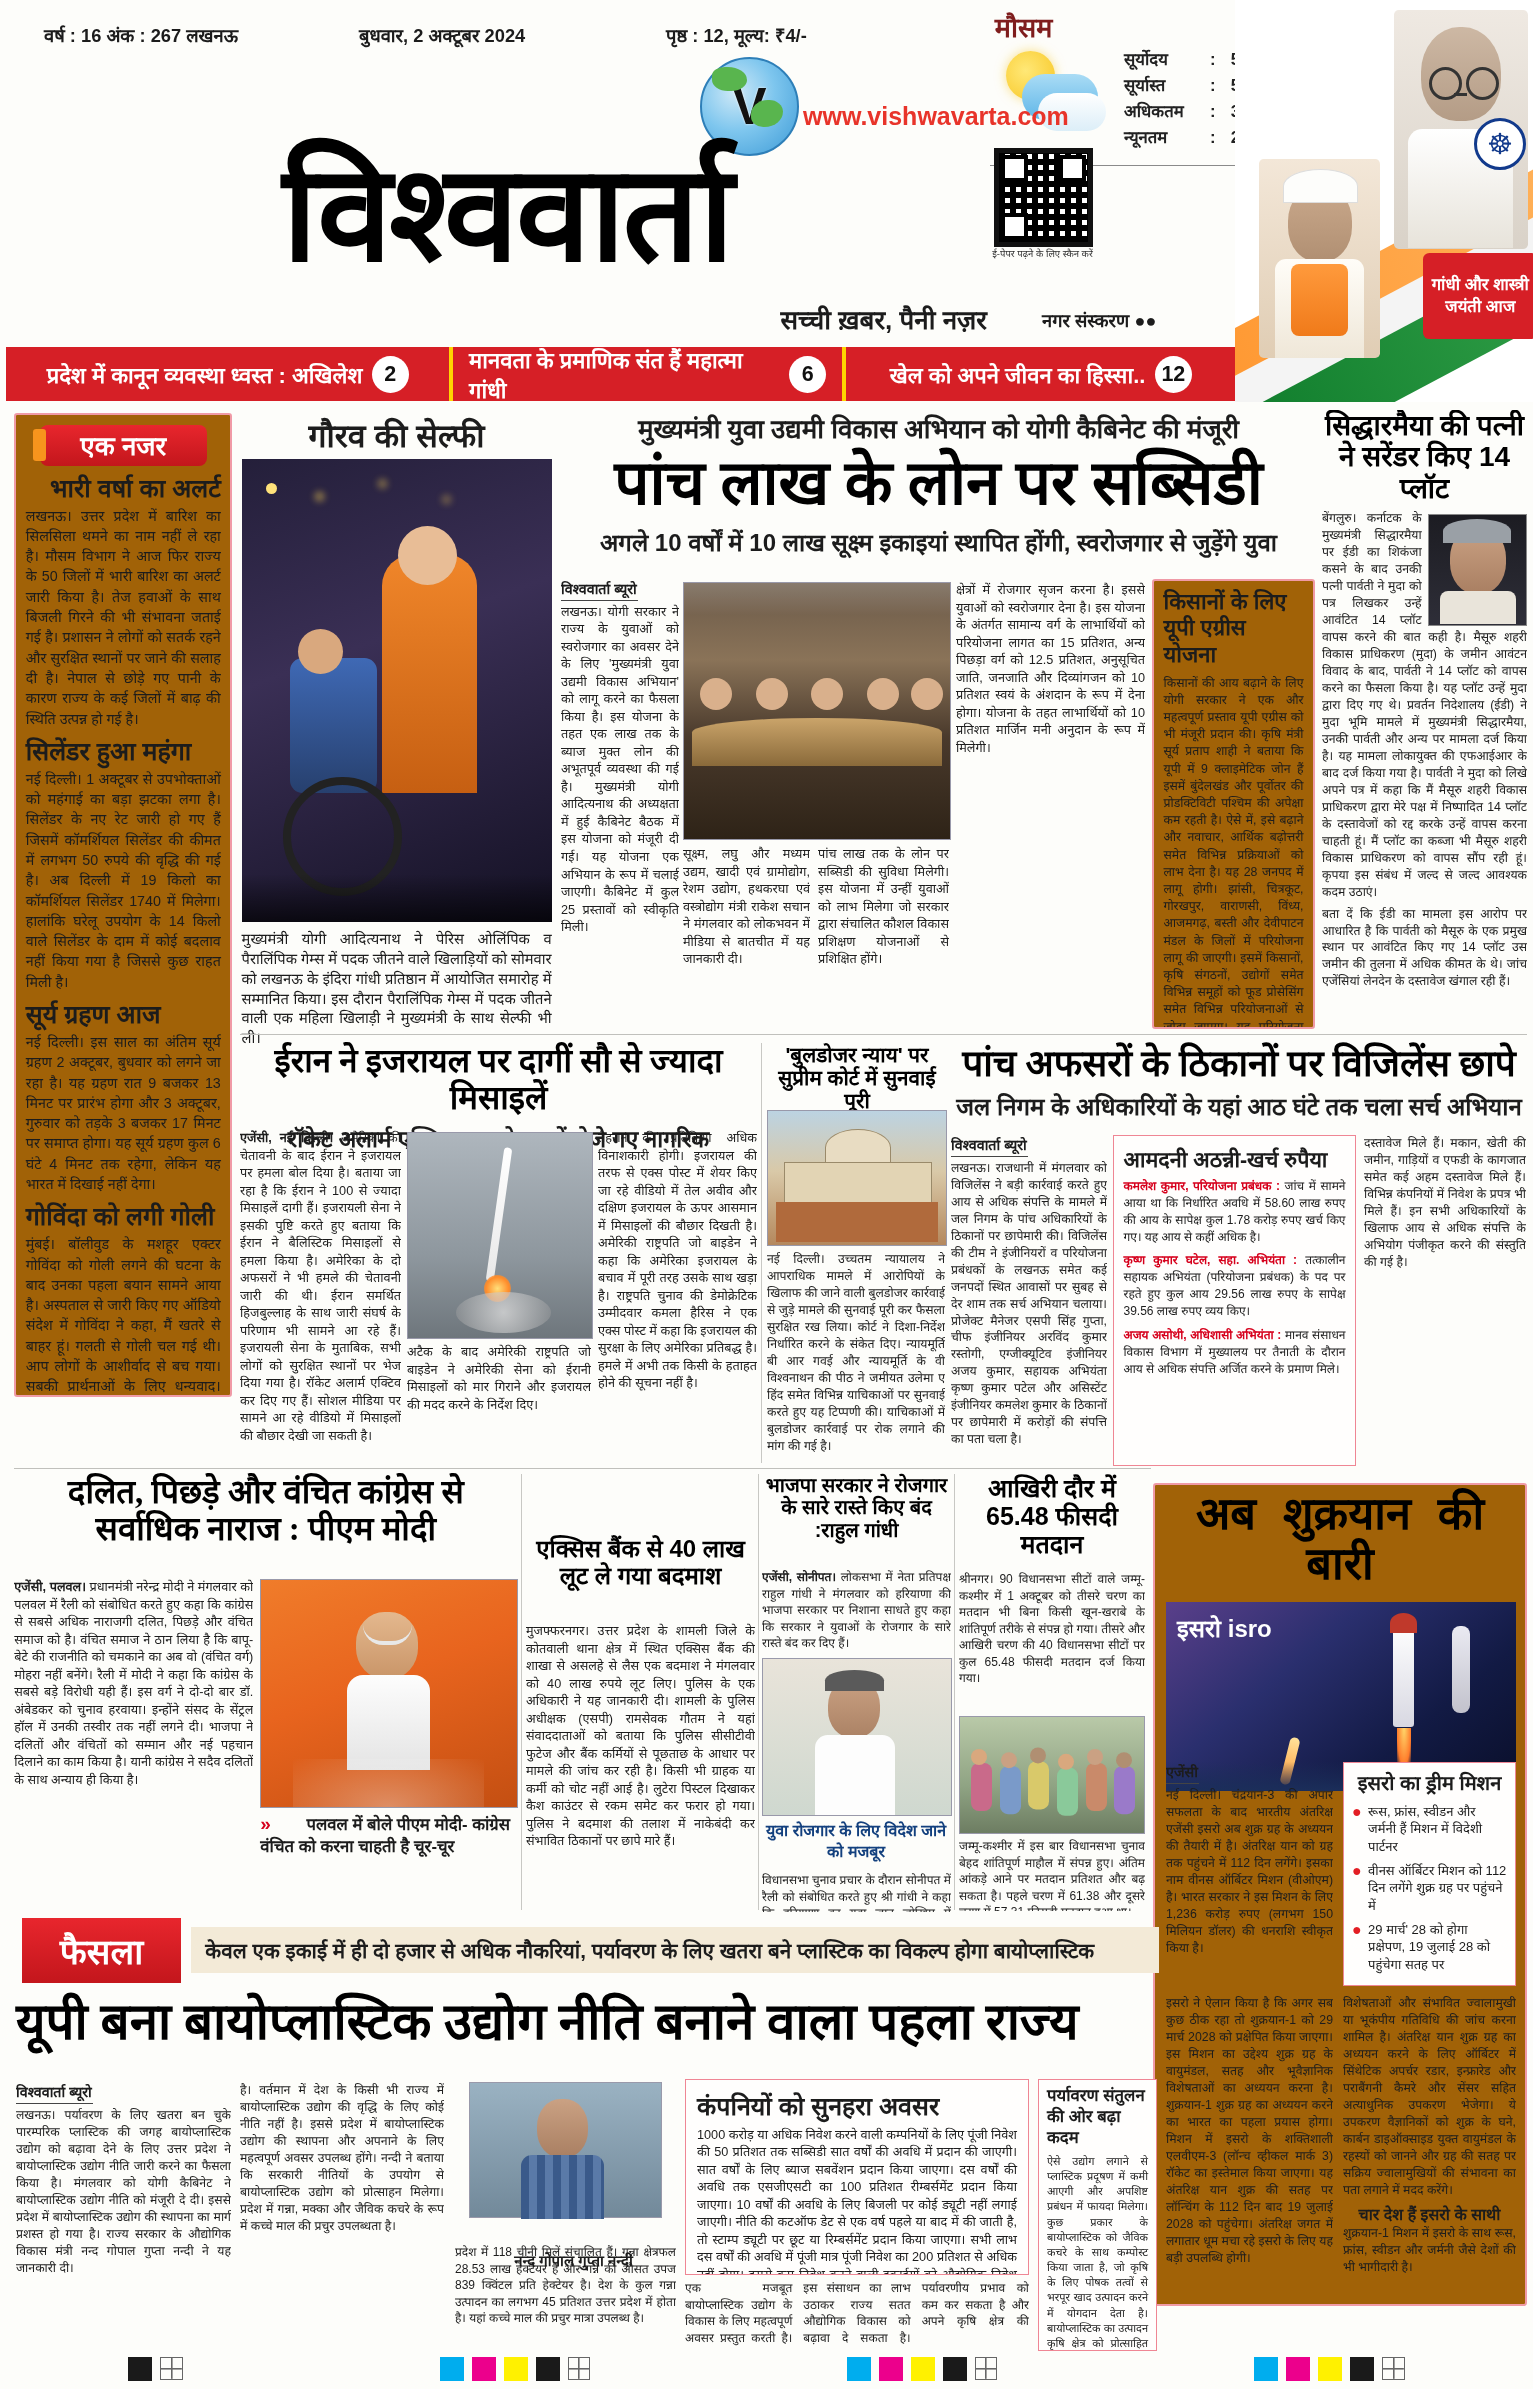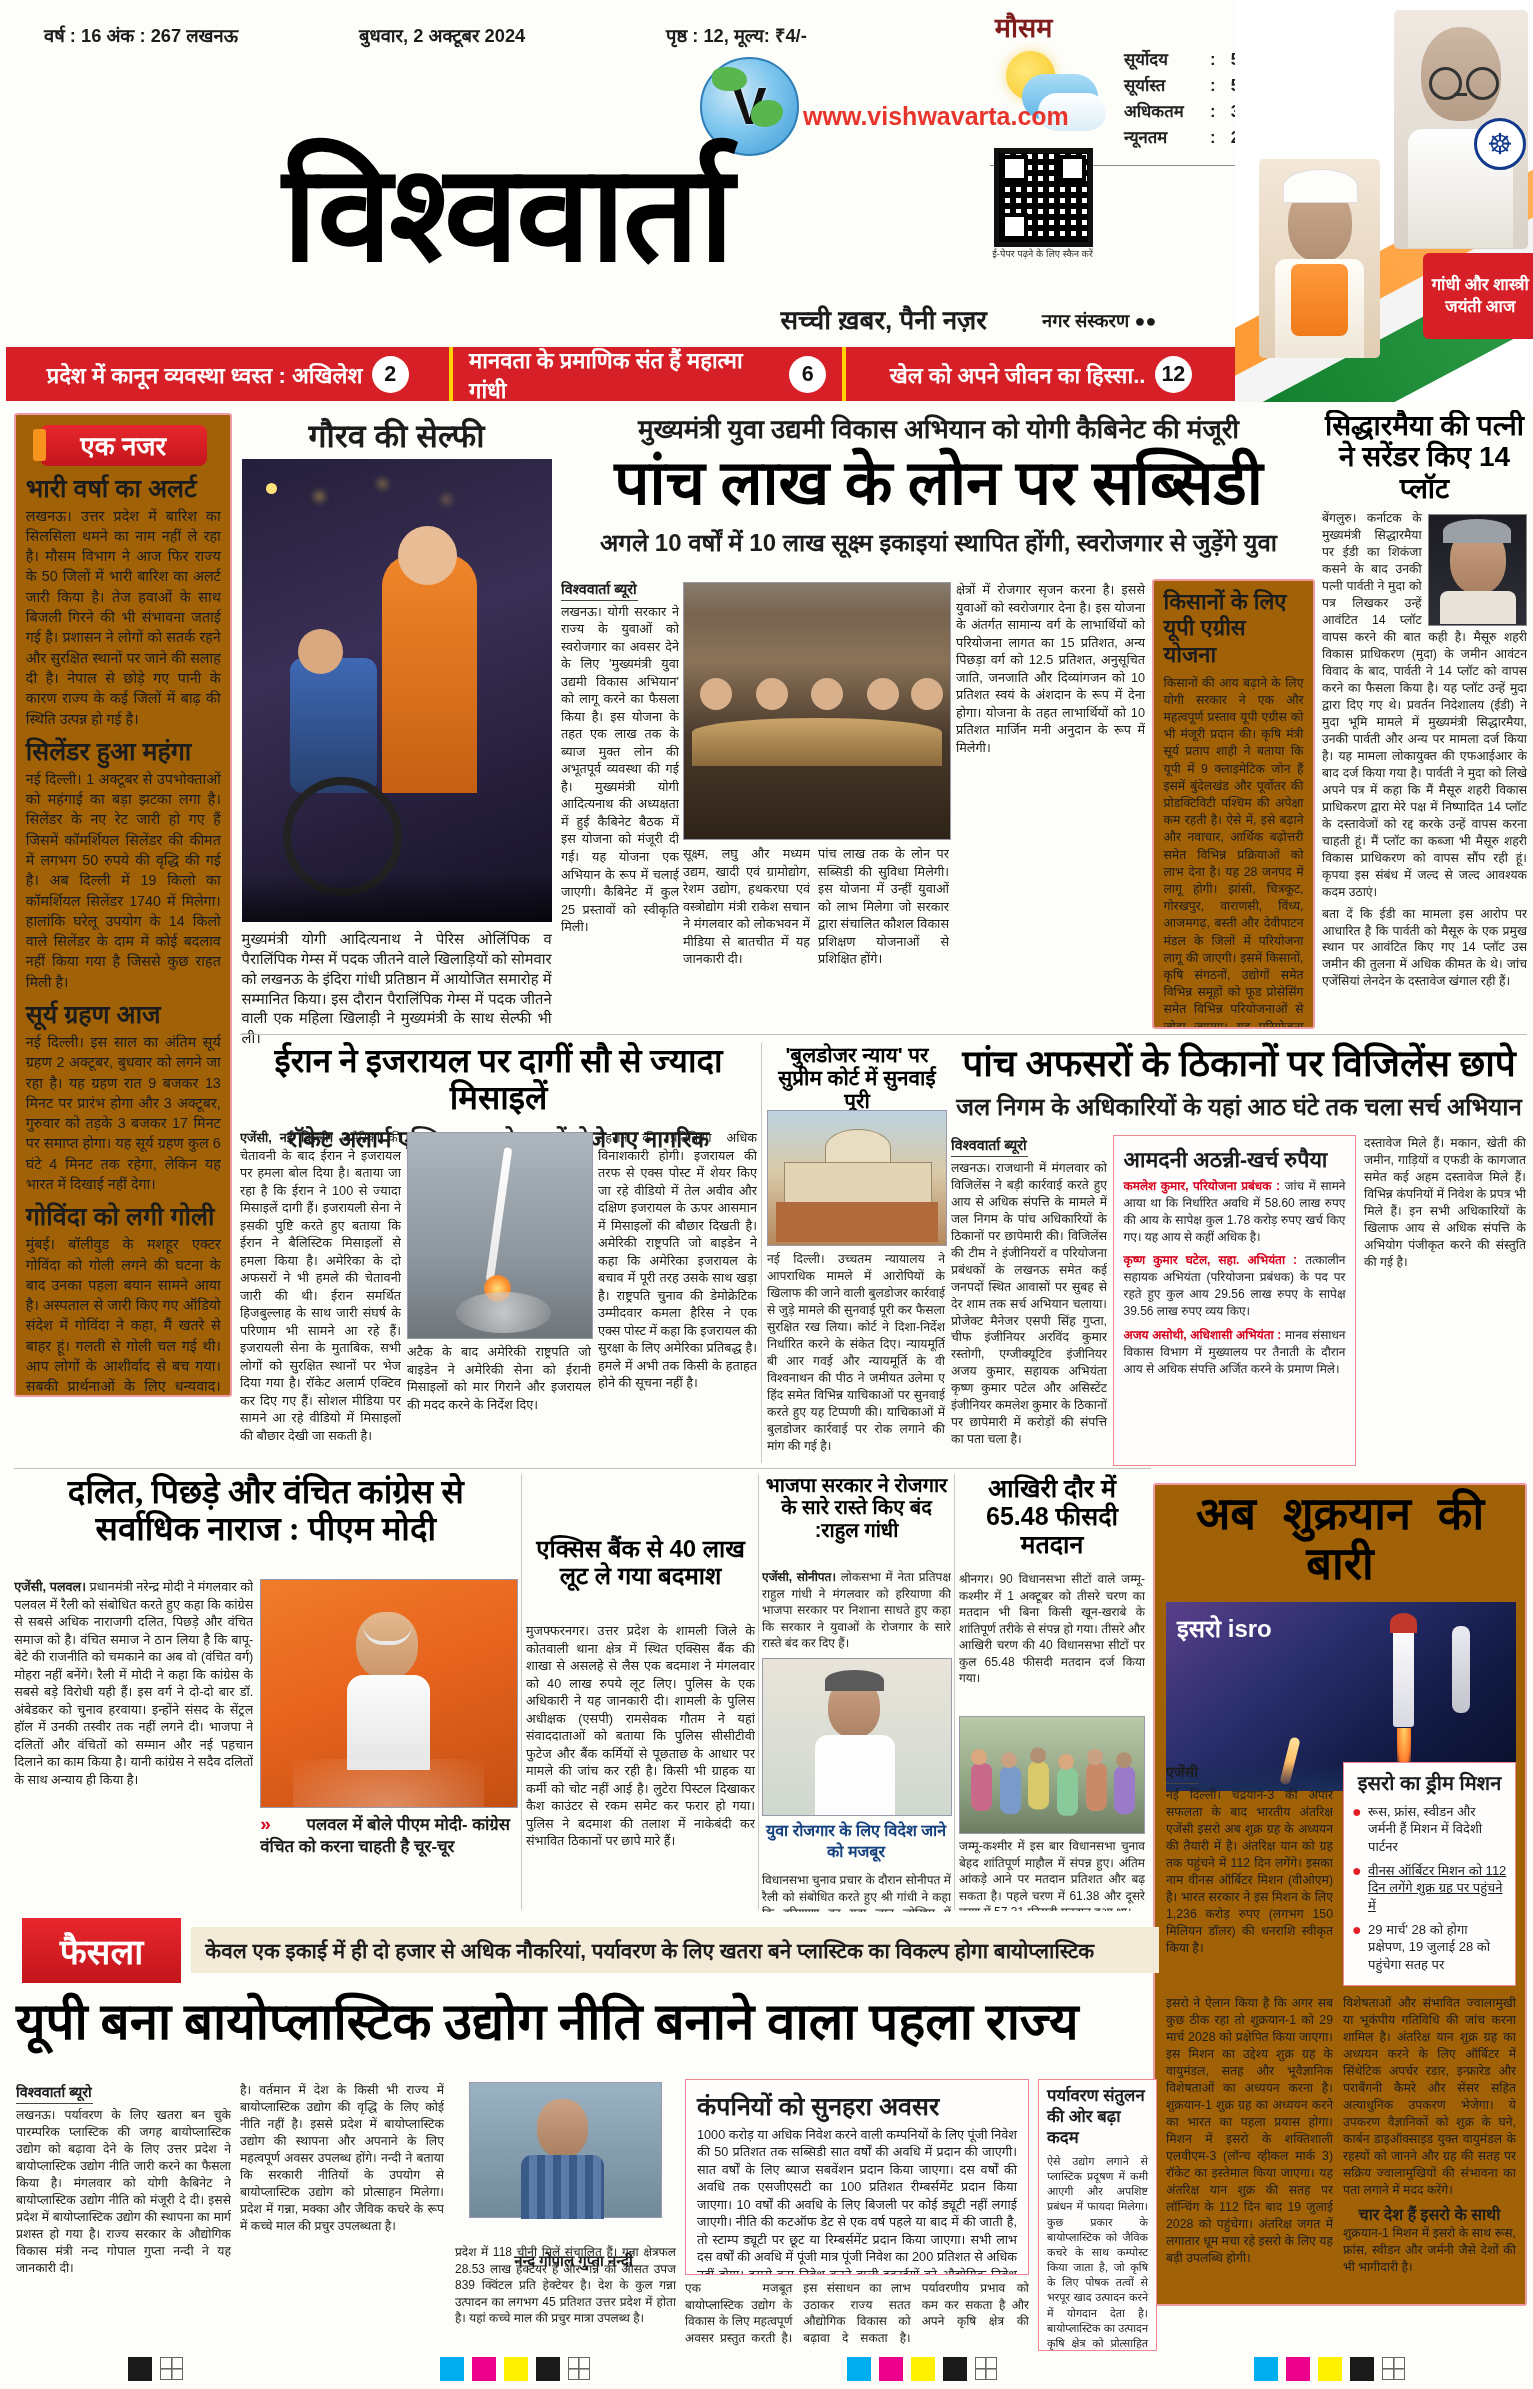--- a/index.html
+++ b/index.html
@@ -137,21 +137,21 @@
       <span class="pgnum">12</span>
     </div>
   </div>
 
   <div class="abs pinkbox ov" style="left:14.3px;top:413px;width:218px;height:984px;padding:8px 9.5px;box-sizing:border-box;">
     <div style="position:relative;margin:1.6px auto 8px;width:167px;height:41px;background:linear-gradient(180deg,#e8262d,#c3161c);border-radius:8px;display:flex;align-items:center;justify-content:center;">
       <div class="abs" style="left:-6.4px;top:4.8px;width:12.7px;height:32px;background:#f7941d;border-radius:3.2px;"></div>
       <span class="xb" style="color:#fff;font-size:26px;">एक नजर</span>
     </div>
     <div>
-      <div class="xb" style="font-size:25px;line-height:1.15;">भारी वर्षा का अलर्ट</div>
+      <div class="xb" style="font-size:25px;line-height:1.15;text-align:right;">भारी वर्षा का अलर्ट</div>
       <div class="j" style="font-size:14.3px;line-height:1.42;margin:3.2px 0 8px;">लखनऊ। उत्तर प्रदेश में बारिश का सिलसिला थमने का नाम नहीं ले रहा है। मौसम विभाग ने आज फिर राज्य के 50 जिलों में भारी बारिश का अलर्ट जारी किया है। तेज हवाओं के साथ बिजली गिरने की भी संभावना जताई गई है। प्रशासन ने लोगों को सतर्क रहने और सुरक्षित स्थानों पर जाने की सलाह दी है। नेपाल से छोड़े गए पानी के कारण राज्य के कई जिलों में बाढ़ की स्थिति उत्पन्न हो गई है।</div>
     </div>
     <div>
       <div class="xb" style="font-size:25px;line-height:1.15;">सिलेंडर हुआ महंगा</div>
       <div class="j" style="font-size:14.3px;line-height:1.42;margin:3.2px 0 8px;">नई दिल्ली। 1 अक्टूबर से उपभोक्ताओं को महंगाई का बड़ा झटका लगा है। सिलेंडर के नए रेट जारी हो गए हैं जिसमें कॉमर्शियल सिलेंडर की कीमत में लगभग 50 रुपये की वृद्धि की गई है। अब दिल्ली में 19 किलो का कॉमर्शियल सिलेंडर 1740 में मिलेगा। हालांकि घरेलू उपयोग के 14 किलो वाले सिलेंडर के दाम में कोई बदलाव नहीं किया गया है जिससे कुछ राहत मिली है।</div>
     </div>
     <div>
       <div class="xb" style="font-size:25px;line-height:1.15;">सूर्य ग्रहण आज</div>
       <div class="j" style="font-size:14.3px;line-height:1.42;margin:3.2px 0 8px;">नई दिल्ली। इस साल का अंतिम सूर्य ग्रहण 2 अक्टूबर, बुधवार को लगने जा रहा है। यह ग्रहण रात 9 बजकर 13 मिनट पर प्रारंभ होगा और 3 अक्टूबर, गुरुवार को तड़के 3 बजकर 17 मिनट पर समाप्त होगा। यह सूर्य ग्रहण कुल 6 घंटे 4 मिनट तक रहेगा, लेकिन यह भारत में दिखाई नहीं देगा।</div>
     </div>
@@ -338,21 +338,21 @@
       <div class="j body-txt" style="font-size:12.3px;">नई दिल्ली। चंद्रयान-3 की अपार सफलता के बाद भारतीय अंतरिक्ष एजेंसी इसरो अब शुक्र ग्रह के अध्ययन की तैयारी में है। अंतरिक्ष यान को ग्रह तक पहुंचने में 112 दिन लगेंगे। इसका नाम वीनस ऑर्बिटर मिशन (वीओएम) है। भारत सरकार ने इस मिशन के लिए 1,236 करोड़ रुपए (लगभग 150 मिलियन डॉलर) की धनराशि स्वीकृत किया है।</div>
     </div>
     <div class="abs redbox ov" style="left:188px;top:277px;width:173px;height:224px;padding:6.4px 8px;box-sizing:border-box;">
       <div class="xb ctr" style="font-size:20px;">इसरो का ड्रीम मिशन</div>
       <div style="display:flex;gap:6.4px;margin-top:6.4px;">
           <span class="reddot">●</span>
           <span style="font-size:13px;line-height:1.35;">रूस, फ्रांस, स्वीडन और जर्मनी हैं मिशन में विदेशी पार्टनर</span>
         </div>
       <div style="display:flex;gap:6.4px;margin-top:6.4px;">
           <span class="reddot">●</span>
-          <span style="font-size:13px;line-height:1.35;text-decoration:underline;">वीनस ऑर्बिटर मिशन को 112 दिन लगेंगे शुक्र ग्रह पर पहुंचने में</span>
+          <span style="font-size:13px;line-height:1.35;">वीनस ऑर्बिटर मिशन को 112 दिन लगेंगे शुक्र ग्रह पर पहुंचने में</span>
         </div>
       <div style="display:flex;gap:6.4px;margin-top:6.4px;">
           <span class="reddot">●</span>
           <span style="font-size:13px;line-height:1.35;">29 मार्च' 28 को होगा प्रक्षेपण, 19 जुलाई 28 को पहुंचेगा सतह पर</span>
         </div>
     </div>
     <div class="abs ov j body-txt" style="left:11px;top:510px;width:167px;height:286px;font-size:12.3px;">इसरो ने ऐलान किया है कि अगर सब कुछ ठीक रहा तो शुक्रयान-1 को 29 मार्च 2028 को प्रक्षेपित किया जाएगा। इस मिशन का उद्देश्य शुक्र ग्रह के वायुमंडल, सतह और भूवैज्ञानिक विशेषताओं का अध्ययन करना है। शुक्रयान-1 शुक्र ग्रह का अध्ययन करने का भारत का पहला प्रयास होगा। मिशन में इसरो के शक्तिशाली एलवीएम-3 (लॉन्च व्हीकल मार्क 3) रॉकेट का इस्तेमाल किया जाएगा। यह अंतरिक्ष यान शुक्र की सतह पर लॉन्चिंग के 112 दिन बाद 19 जुलाई 2028 को पहुंचेगा। अंतरिक्ष जगत में लगातार धूम मचा रहे इसरो के लिए यह बड़ी उपलब्धि होगी।</div>
     <div class="abs ov" style="left:188px;top:510px;width:173px;height:286px;">
       <div class="j body-txt" style="font-size:12.3px;">विशेषताओं और संभावित ज्वालामुखी या भूकंपीय गतिविधि की जांच करना शामिल है। अंतरिक्ष यान शुक्र ग्रह का अध्ययन करने के लिए ऑर्बिटर में सिंथेटिक अपर्चर रडार, इन्फ्रारेड और पराबैंगनी कैमरे और सेंसर सहित अत्याधुनिक उपकरण भेजेगा। ये उपकरण वैज्ञानिकों को शुक्र के घने, कार्बन डाइऑक्साइड युक्त वायुमंडल के रहस्यों को जानने और ग्रह की सतह पर सक्रिय ज्वालामुखियों की संभावना का पता लगाने में मदद करेंगे।</div>
       <div class="xb ctr" style="font-size:16px;margin-top:4.8px;">चार देश हैं इसरो के साथी</div>

